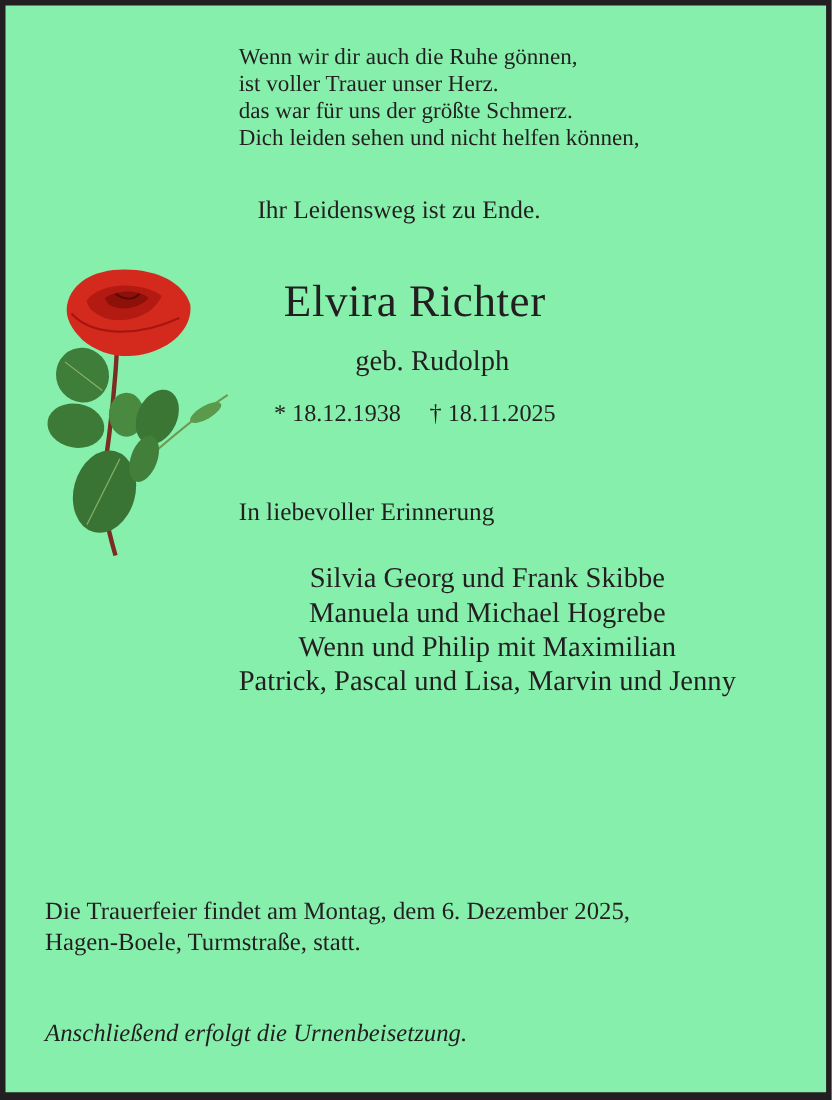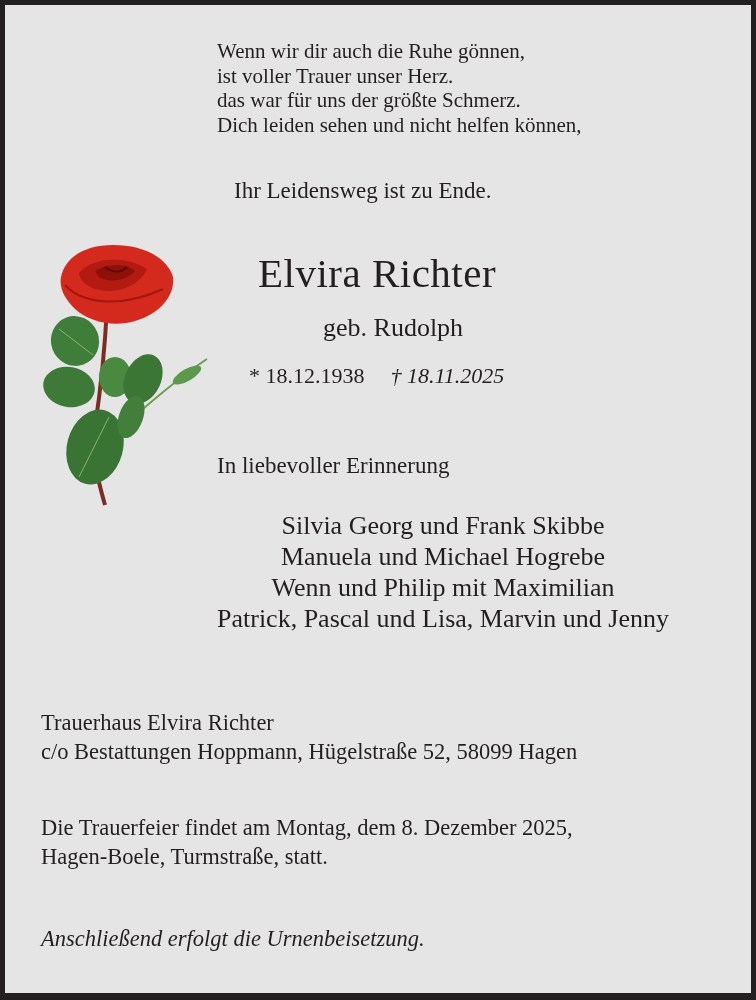--- a/index.html
+++ b/index.html
@@ -2,30 +2,30 @@
 <html><head>
 <meta charset="utf-8">
 <style>
   html, body { margin:0; padding:0; background:#ffffff; }
   body { width:756px; height:1000px; position:relative; overflow:hidden; }
   .frame {
     position:absolute; left:0; top:0; width:756px; height:1000px;
     box-sizing:border-box;
     border-left:5px solid #231f20; border-top:5px solid #231f20;
     border-right:5px solid #231f20; border-bottom:7px solid #231f20;
-    background:#e5e5e5;
+    background:#86efac;
   }
   .t { position:absolute; white-space:nowrap; font-family:"Liberation Serif", serif; color:#231f20; }
   .poem { left:212px; top:34px; font-size:21px; line-height:24.5px; }
   .poem div { height:24.5px; }
   .leidensweg { left:229px; top:173px; font-size:23px; }
   .name { left:253px; top:244px; font-size:41px; letter-spacing:0.5px; }
   .geb { left:318px; top:308px; font-size:26px; }
   .dates { left:244px; top:358px; font-size:22px; }
-  .dates .dagger { margin-left:26px;font-style:italic; }
+  .dates .dagger { margin-left:26px; }
   .erinnerung { left:212px; top:448px; font-size:23px; }
   .mourners { left:212px; top:505px; font-size:26px; line-height:31px; }
   .mourners div { height:31px;text-align:center; }
   .address { left:36px; top:703px; font-size:22.5px; line-height:29px; }
   .address div { height:29px; }
   .ceremony { left:36px; top:808px; font-size:22.5px; line-height:29px; }
   .ceremony div { height:29px; }
   .burial { left:36px; top:921px; font-size:22.5px;font-style:italic; }
   .rose { position:absolute; left:30px; top:232px; width:180px; height:272px; }
 </style>
@@ -73,25 +73,21 @@
 
   <div class="t erinnerung">In liebevoller Erinnerung</div>
 
   <div class="t mourners">
     <div>Silvia Georg und Frank Skibbe</div>
     <div>Manuela und Michael Hogrebe</div>
     <div>Wenn und Philip mit Maximilian</div>
     <div>Patrick, Pascal und Lisa, Marvin und Jenny</div>
   </div>
 
-  <div class="t address">
-    <div>Trauerhaus Elvira Richter</div>
-    <div>c/o Bestattungen Hoppmann, Hügelstraße 52, 58099 Hagen</div>
-  </div>
 
   <div class="t ceremony">
-    <div>Die Trauerfeier findet am Montag, dem 8. Dezember 2025,</div>
+    <div>Die Trauerfeier findet am Montag, dem 6. Dezember 2025,</div>
     <div>Hagen-Boele, Turmstraße, statt.</div>
   </div>
 
   <div class="t burial">Anschließend erfolgt die Urnenbeisetzung.</div>
 
 </div>
 
 </body></html>

